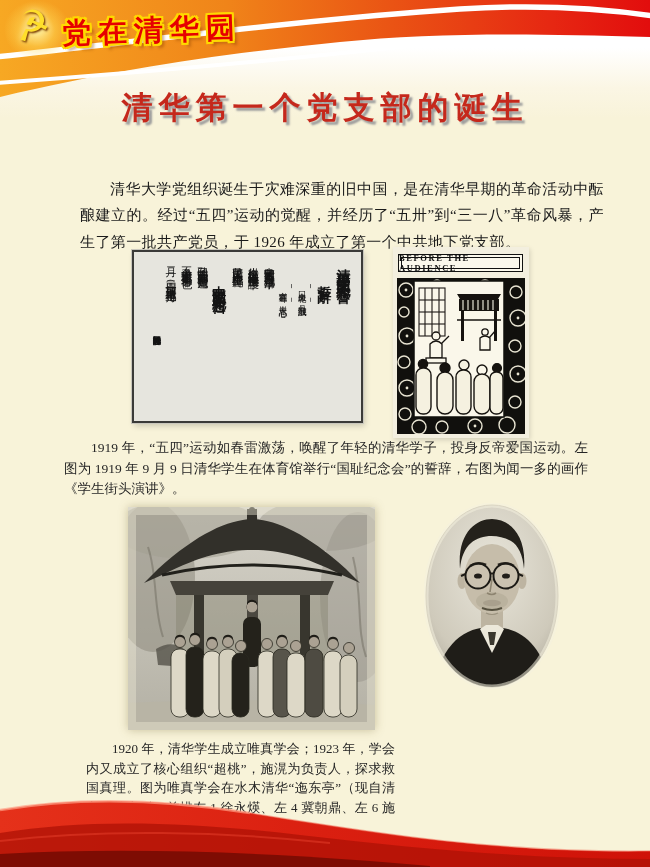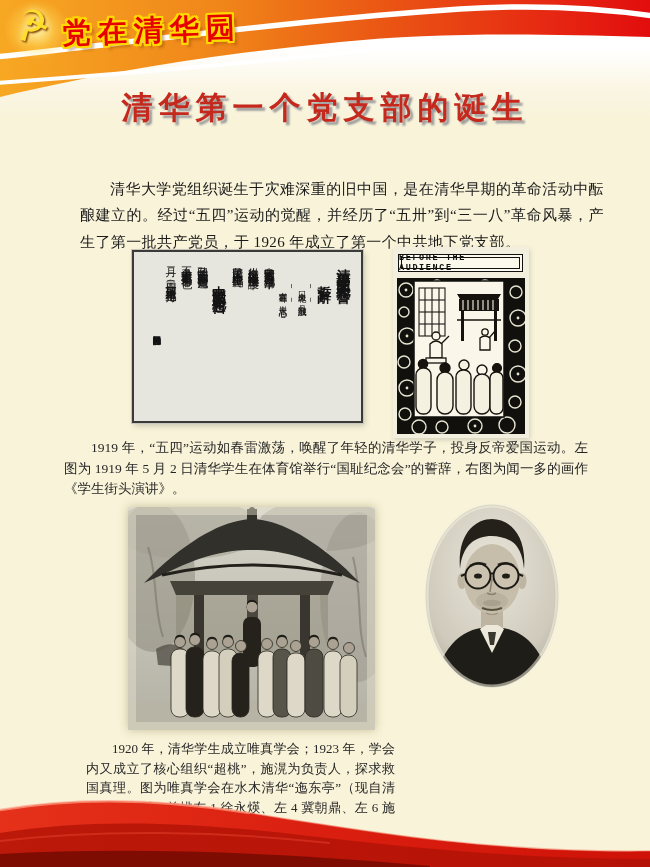--- a/index.html
+++ b/index.html
@@ -33,21 +33,21 @@
   .sz-md { font-size:11px; letter-spacing:1px; }
   .sz-sm { font-size:8.5px; letter-spacing:1px;
     -webkit-text-emphasis:filled dot #333; text-emphasis:filled dot #333; }
   .sz-xs { font-size:8px; font-weight:bold; }
 
   .audience { left:393px; top:247px; width:136px; height:191px; background:#f3efdf;
     box-shadow:1px 2px 5px rgba(0,0,0,.15); }
   .aud-title { position:absolute; left:5px; top:7px; width:125px; height:18px; box-sizing:border-box;
     background:#fbf8ec; border:1px solid #111; box-shadow:inset 0 0 0 2px #fbf8ec, inset 0 0 0 3px #111;
     display:flex; align-items:center; justify-content:center; font-size:8.5px; font-weight:bold;
-    letter-spacing:1.6px; color:#111; font-family:Liberation Mono, monospace; }
+    letter-spacing:1.6px; color:#111; font-family:Liberation Serif, serif; }
   .aud-art { position:absolute; left:4px; top:31px; }
 
   .cap { position:absolute; margin:0; color:#262626; text-align:justify; text-indent:2em; }
   .cap-mid   { left:64px; top:438px; width:524px; font-size:13.5px; line-height:1.52; }
   .cap-left  { left:86px; top:739px; width:309px; font-size:13px;  line-height:1.5; }
   .cap-right { left:402px; top:697px; width:187px; font-size:13px; line-height:1.5; }
 
   .pavilion { left:128px; top:507px; box-shadow:0 0 9px rgba(110,95,40,.35); }
   .portrait { left:424px; top:503px; }
   .wave { left:0; top:797px; }
@@ -172,21 +172,21 @@
         <circle cx="67" cy="87" r="5" fill="#f5f1e0"></circle>
         <rect x="59" y="92" width="15" height="44" rx="7" fill="#f5f1e0"></rect>
         <circle cx="85" cy="92" r="5" fill="#faf7ea"></circle>
         <rect x="77" y="96" width="16" height="40" rx="8" fill="#f5f1e0"></rect>
         <circle cx="100" cy="90" r="4.4" fill="#16130f"></circle>
         <rect x="93" y="94" width="13" height="42" rx="6" fill="#f5f1e0"></rect>
       </g>
     </svg>
   </div>
 
-  <p class="abs cap cap-mid">1919 年，“五四”运动如春雷激荡，唤醒了年轻的清华学子，投身反帝爱国运动。左图为 1919 年 5 月 2 日清华学生在体育馆举行“国耻纪念会”的誓辞，右图为闻一多的画作《学生街头演讲》。</p>
+  <p class="abs cap cap-mid">1919 年，“五四”运动如春雷激荡，唤醒了年轻的清华学子，投身反帝爱国运动。左图为 1919 年 9 月 9 日清华学生在体育馆举行“国耻纪念会”的誓辞，右图为闻一多的画作《学生街头演讲》。</p>
 
   <svg class="abs pavilion" width="247" height="223" viewBox="0 0 247 223">
     <defs>
       <linearGradient id="sky" x1="0" y1="0" x2="0" y2="1">
         <stop offset="0" stop-color="#d6d3c9"></stop>
           <stop offset="1" stop-color="#b3b0a4"></stop>
       </linearGradient>
     </defs>
     <rect width="247" height="223" fill="url(#sky)"></rect>
     <ellipse cx="25" cy="70" rx="42" ry="75" fill="#8e8b7e" opacity=".55"></ellipse>

